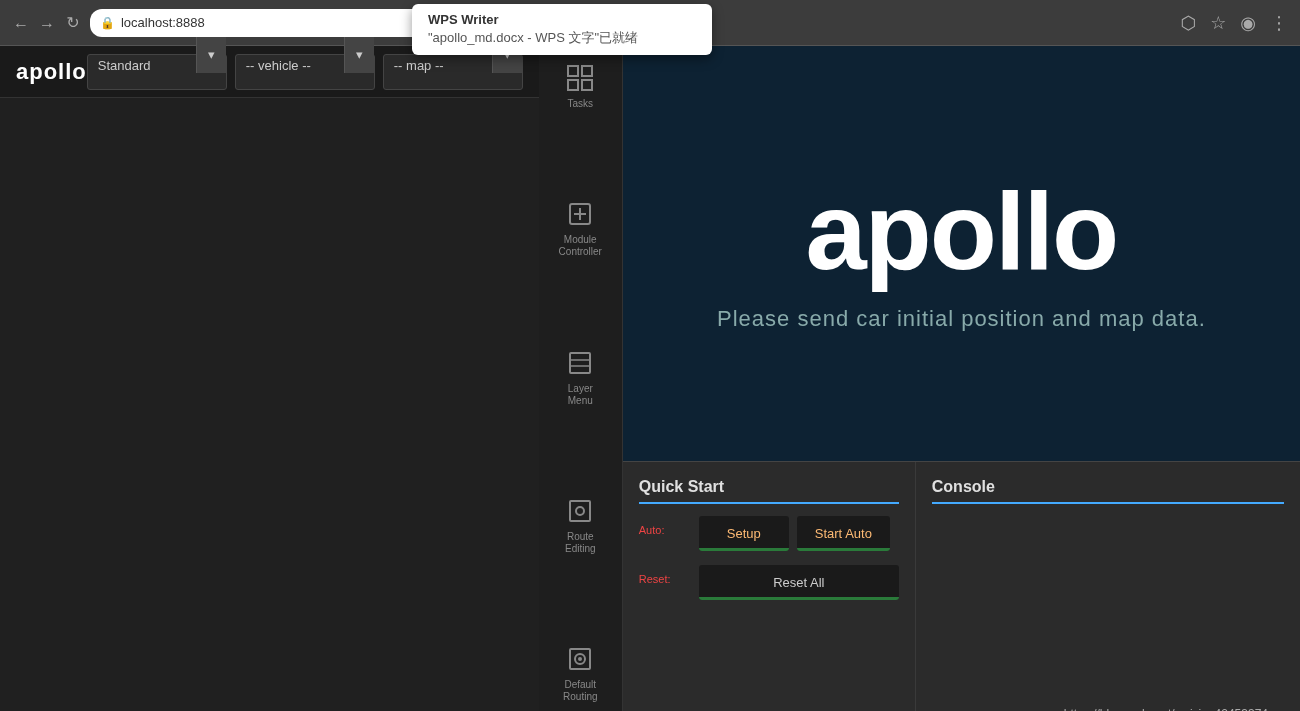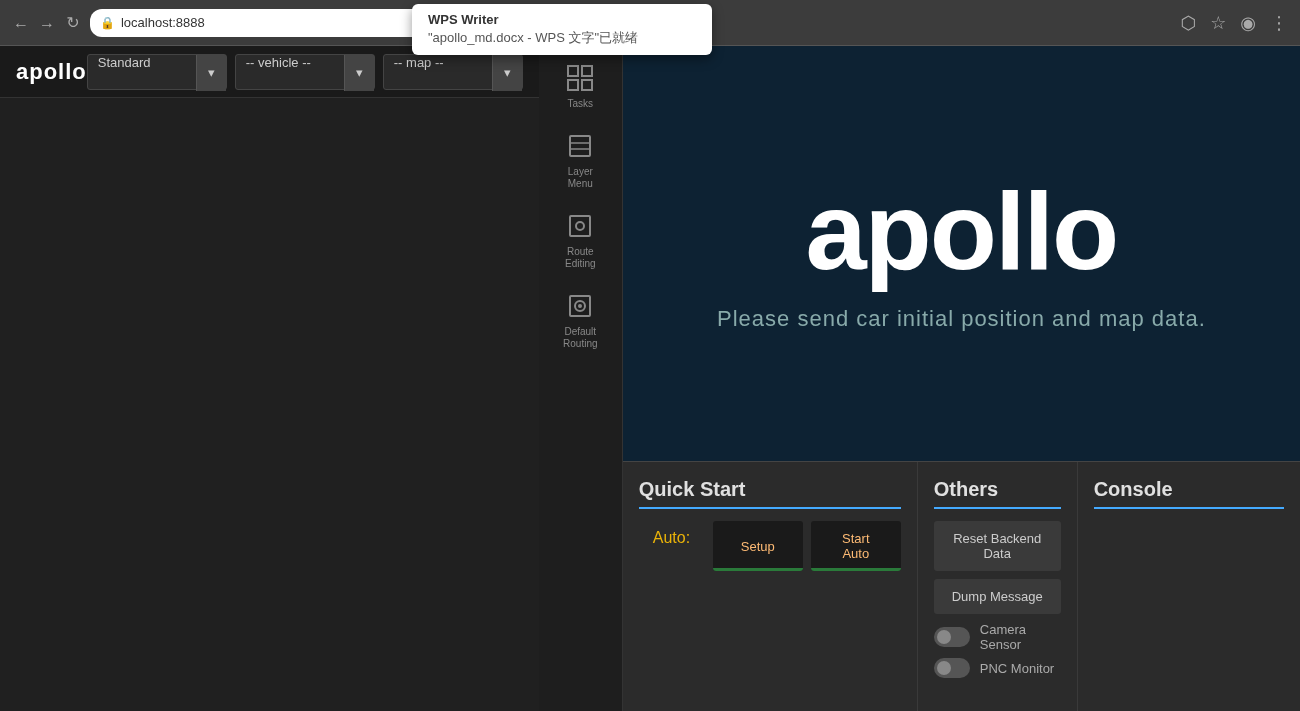--- a/index.html
+++ b/index.html
@@ -75,25 +75,25 @@
     .header-controls {
       display: flex;
       gap: 8px;
       align-items: center;
     }
     .header-select {
       background: #2a2a2a;
       border: 1px solid #444;
       color: #ccc;
       height: 36px;
-      padding: 0 10px;
+      padding: 16px 10px;
       font-size: 13px;
       border-radius: 3px;
       display: flex;
-      align-items: flex-start;
+      align-items: flex-end;
       cursor: pointer;
       min-width: 140px;
       position: relative;
     }
     .header-select span { flex: 1; }
     .header-select .dropdown-arrow {
       background: #444;
       width: 30px; height: 36px;
       display: flex; align-items: center; justify-content: center;
       margin-right: -10px;
@@ -111,20 +111,21 @@
     
     .sidebar {
       width: 84px;
       background: #1e1e1e;
       display: flex;
       flex-direction: column;
       align-items: center;
       padding-top: 8px;
       border-right: 1px solid #333;
       gap: 4px;
+      justify-content: space-between;
     }
     .sidebar-item {
       width: 72px;
       display: flex;
       flex-direction: column;
       align-items: center;
       padding: 8px 4px;
       cursor: pointer;
       border-radius: 4px;
       color: #888;
@@ -181,41 +182,40 @@
     }
 
     .panel-section {
       flex: 1;
       padding: 16px;
       border-right: 1px solid #3a3a3a;
     }
     .panel-section:last-child { border-right: none; }
 
     .panel-title {
-      font-size: 20px;
+      font-size: 16px;
       font-weight: bold;
       color: #e0e0e0;
       margin-bottom: 12px;
       padding-bottom: 6px;
       border-bottom: 2px solid #4af;
     }
 
     
     .quick-start-row {
       display: flex;
       align-items: flex-start;
       gap: 10px;
       margin-bottom: 14px;
     }
     .row-label {
-      color: #eab308;
-      font-size: 16px;
+      color: #ef4444;
+      font-size: 11px;
       padding-top: 8px;
       min-width: 50px;
-      margin-left: 14px;
     }
     .btn-group { display: flex; gap: 8px; flex-direction: column; flex: 1; }
     .btn-row { display: flex; gap: 8px; }
     .action-btn {
       background: #1a1a1a;
       border: none;
       color: #fdba74;
       padding: 10px 18px;
       font-size: 13px;
       border-radius: 3px;
@@ -372,20 +372,30 @@
             <rect x="16" y="2" width="10" height="10" stroke="#888" stroke-width="2" fill="none"></rect>
             <rect x="2" y="16" width="10" height="10" stroke="#888" stroke-width="2" fill="none"></rect>
             <rect x="16" y="16" width="10" height="10" stroke="#888" stroke-width="2" fill="none"></rect>
           </svg>
         </div>
         <span class="sidebar-label">Tasks</span>
       </div>
       <div class="sidebar-item">
         <div class="sidebar-icon">
           <svg width="28" height="28" viewBox="0 0 28 28" fill="none">
+            <rect x="4" y="4" width="20" height="20" rx="2" stroke="#888" stroke-width="2" fill="none"></rect>
+            <line x1="14" y1="8" x2="14" y2="20" stroke="#888" stroke-width="2"></line>
+            <line x1="8" y1="14" x2="20" y2="14" stroke="#888" stroke-width="2"></line>
+          </svg>
+        </div>
+        <span class="sidebar-label">Module<br>Controller</span>
+      </div>
+      <div class="sidebar-item">
+        <div class="sidebar-icon">
+          <svg width="28" height="28" viewBox="0 0 28 28" fill="none">
             <rect x="4" y="4" width="20" height="20" rx="1" stroke="#888" stroke-width="2" fill="none"></rect>
             <line x1="4" y1="11" x2="24" y2="11" stroke="#888" stroke-width="1.5"></line>
             <line x1="4" y1="17" x2="24" y2="17" stroke="#888" stroke-width="1.5"></line>
           </svg>
         </div>
         <span class="sidebar-label">Layer<br>Menu</span>
       </div>
       <div class="sidebar-item">
         <div class="sidebar-icon">
           <svg width="28" height="28" viewBox="0 0 28 28" fill="none">
@@ -420,35 +430,26 @@
           <div class="panel-title">Quick Start</div>
           <div class="quick-start-row">
             <span class="row-label">Auto:</span>
             <div class="btn-group">
               <div class="btn-row">
                 <button class="action-btn">Setup</button>
                 <button class="action-btn">Start Auto</button>
               </div>
             </div>
           </div>
-        </div>
-
-        <div class="panel-section">
-          <div class="panel-title">Others</div>
-          <button class="others-btn">Reset Backend Data</button>
-          <button class="others-btn">Dump Message</button>
-          <div class="toggle-row">
-            <div class="toggle-switch"></div>
-            <span class="toggle-label">Camera Sensor</span>
+          <div class="quick-start-row">
+            <span class="row-label">Reset:</span>
+            <button class="reset-btn">Reset All</button>
           </div>
-          <div class="toggle-row">
-            <div class="toggle-switch"></div>
-            <span class="toggle-label">PNC Monitor</span>
-          </div>
-        </div>
+        </div>
+
 
 
         <div class="panel-section console-section">
           <div class="panel-title">Console</div>
           <div class="console-content">
             <span class="console-link">https://blog.csdn.net/weixin_42453374</span>
           </div>
         </div>
 
       </div>

